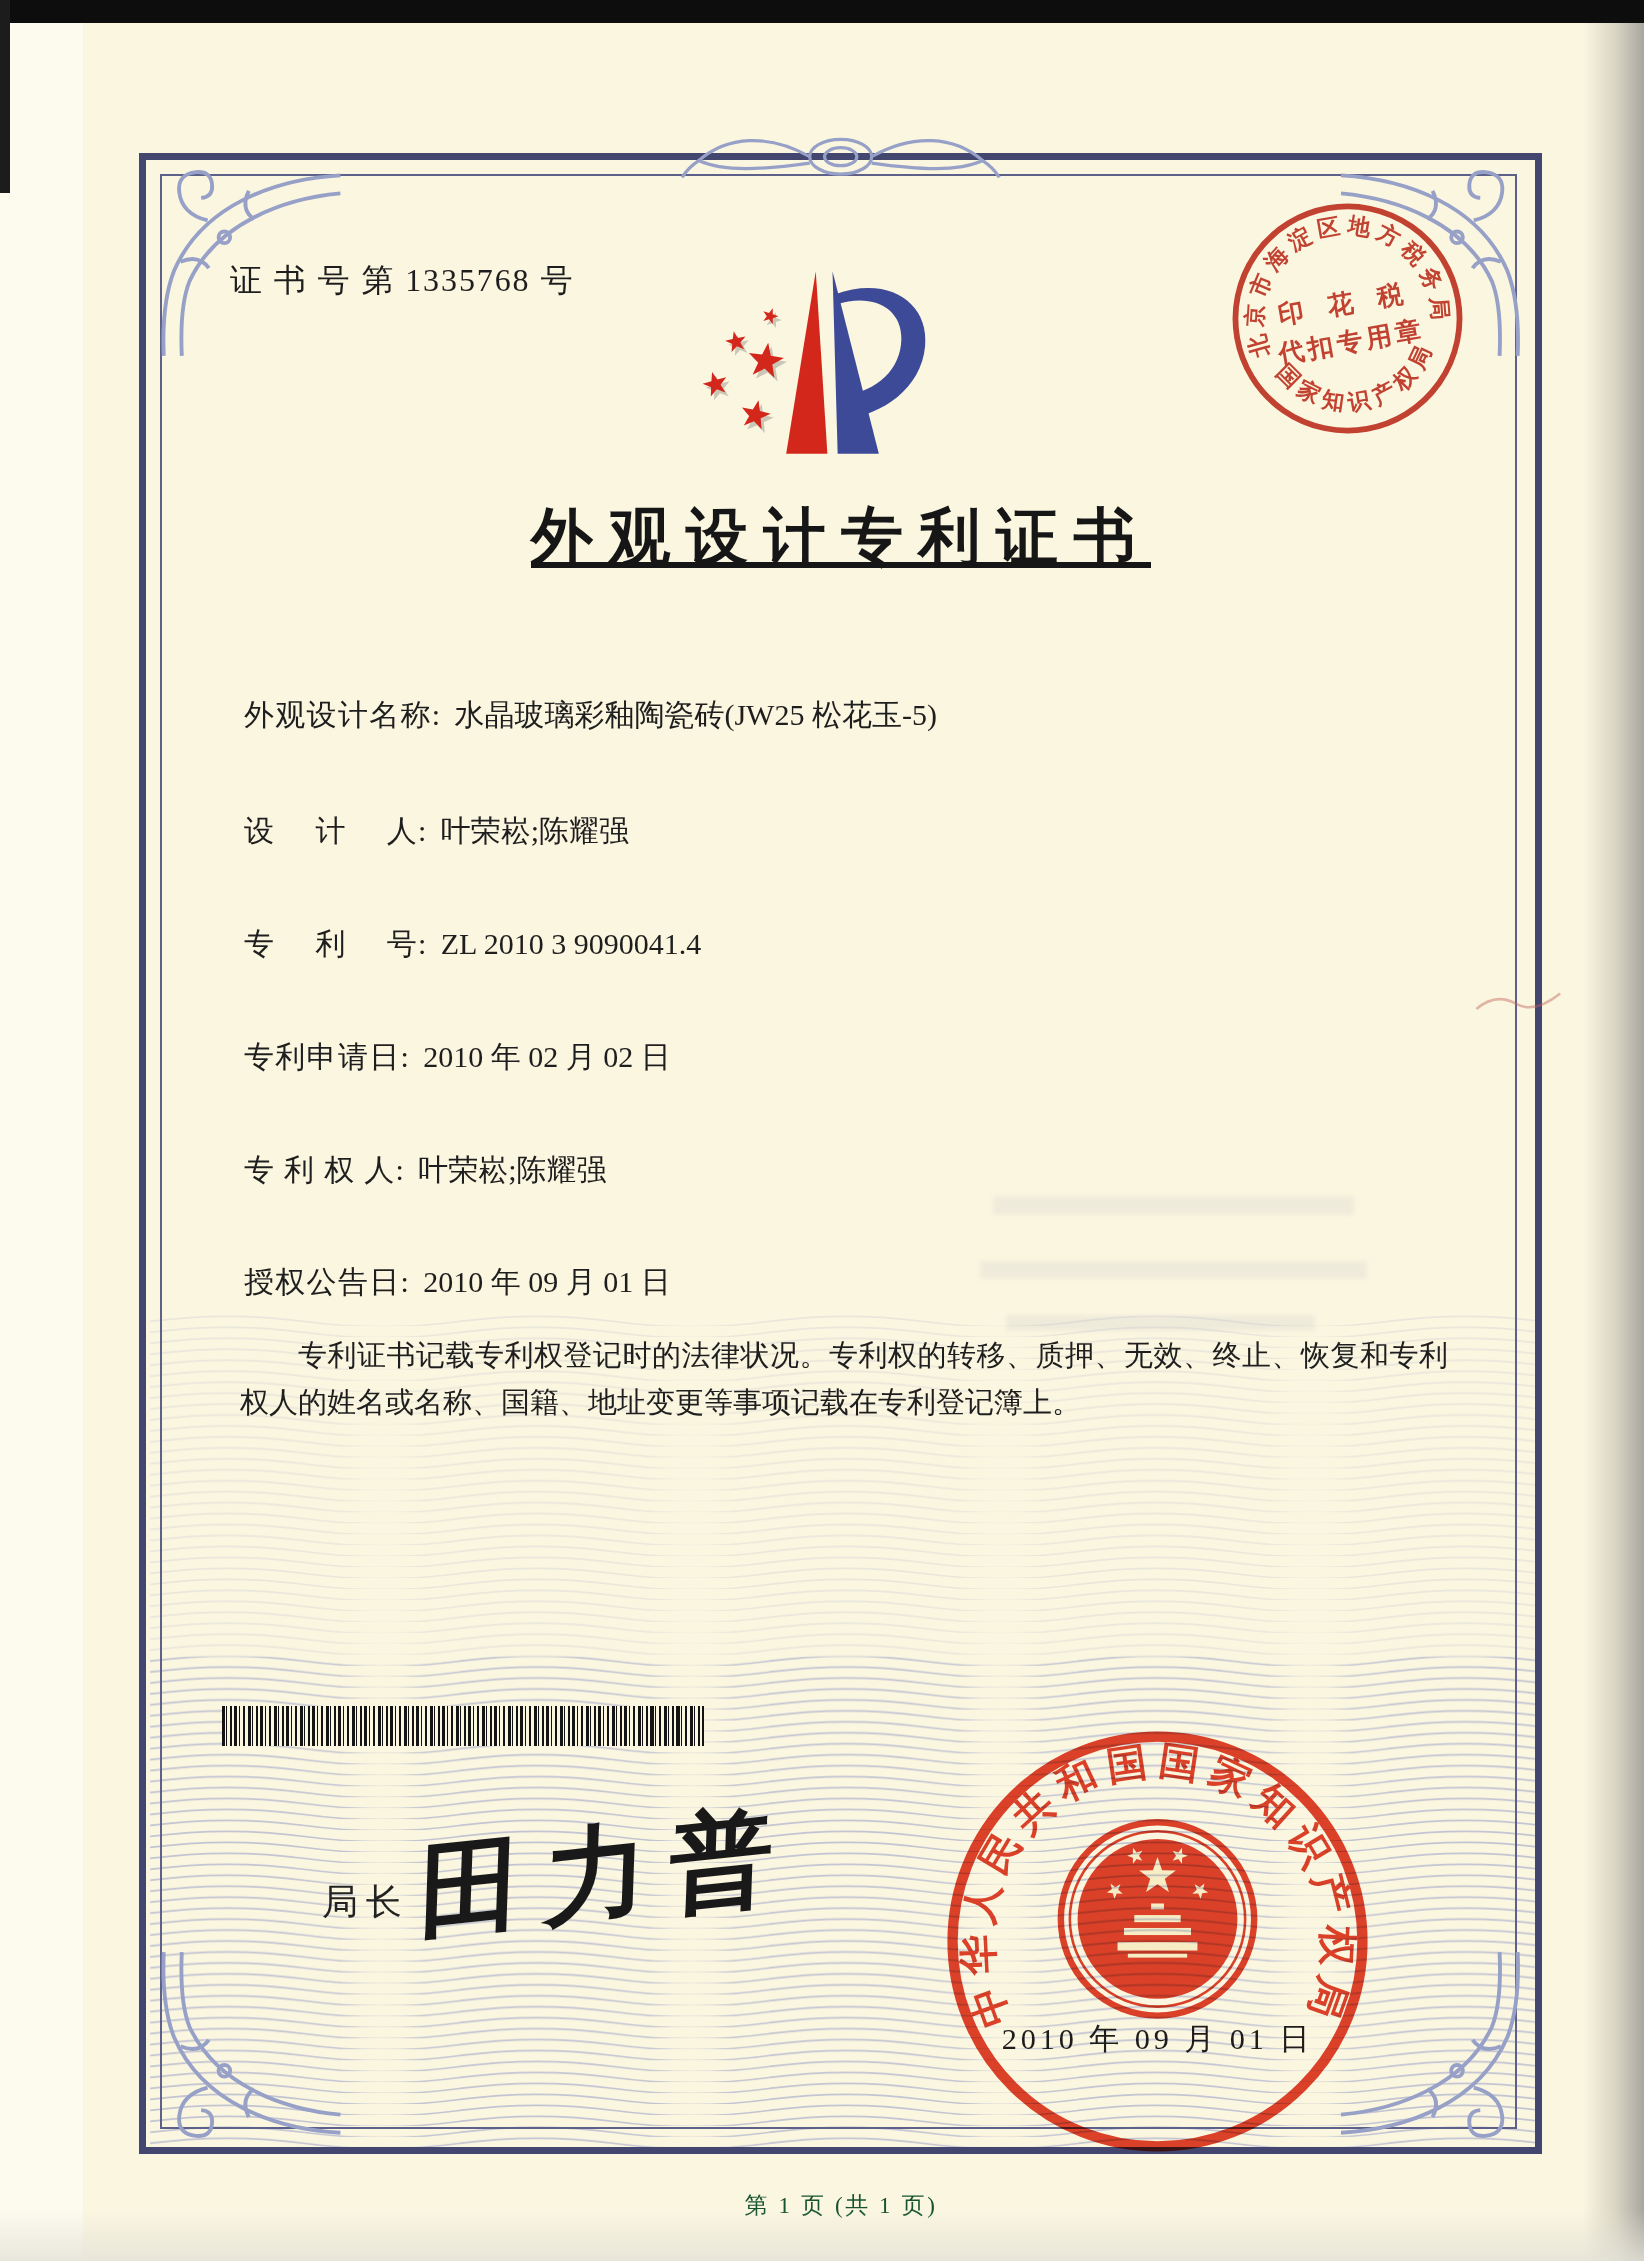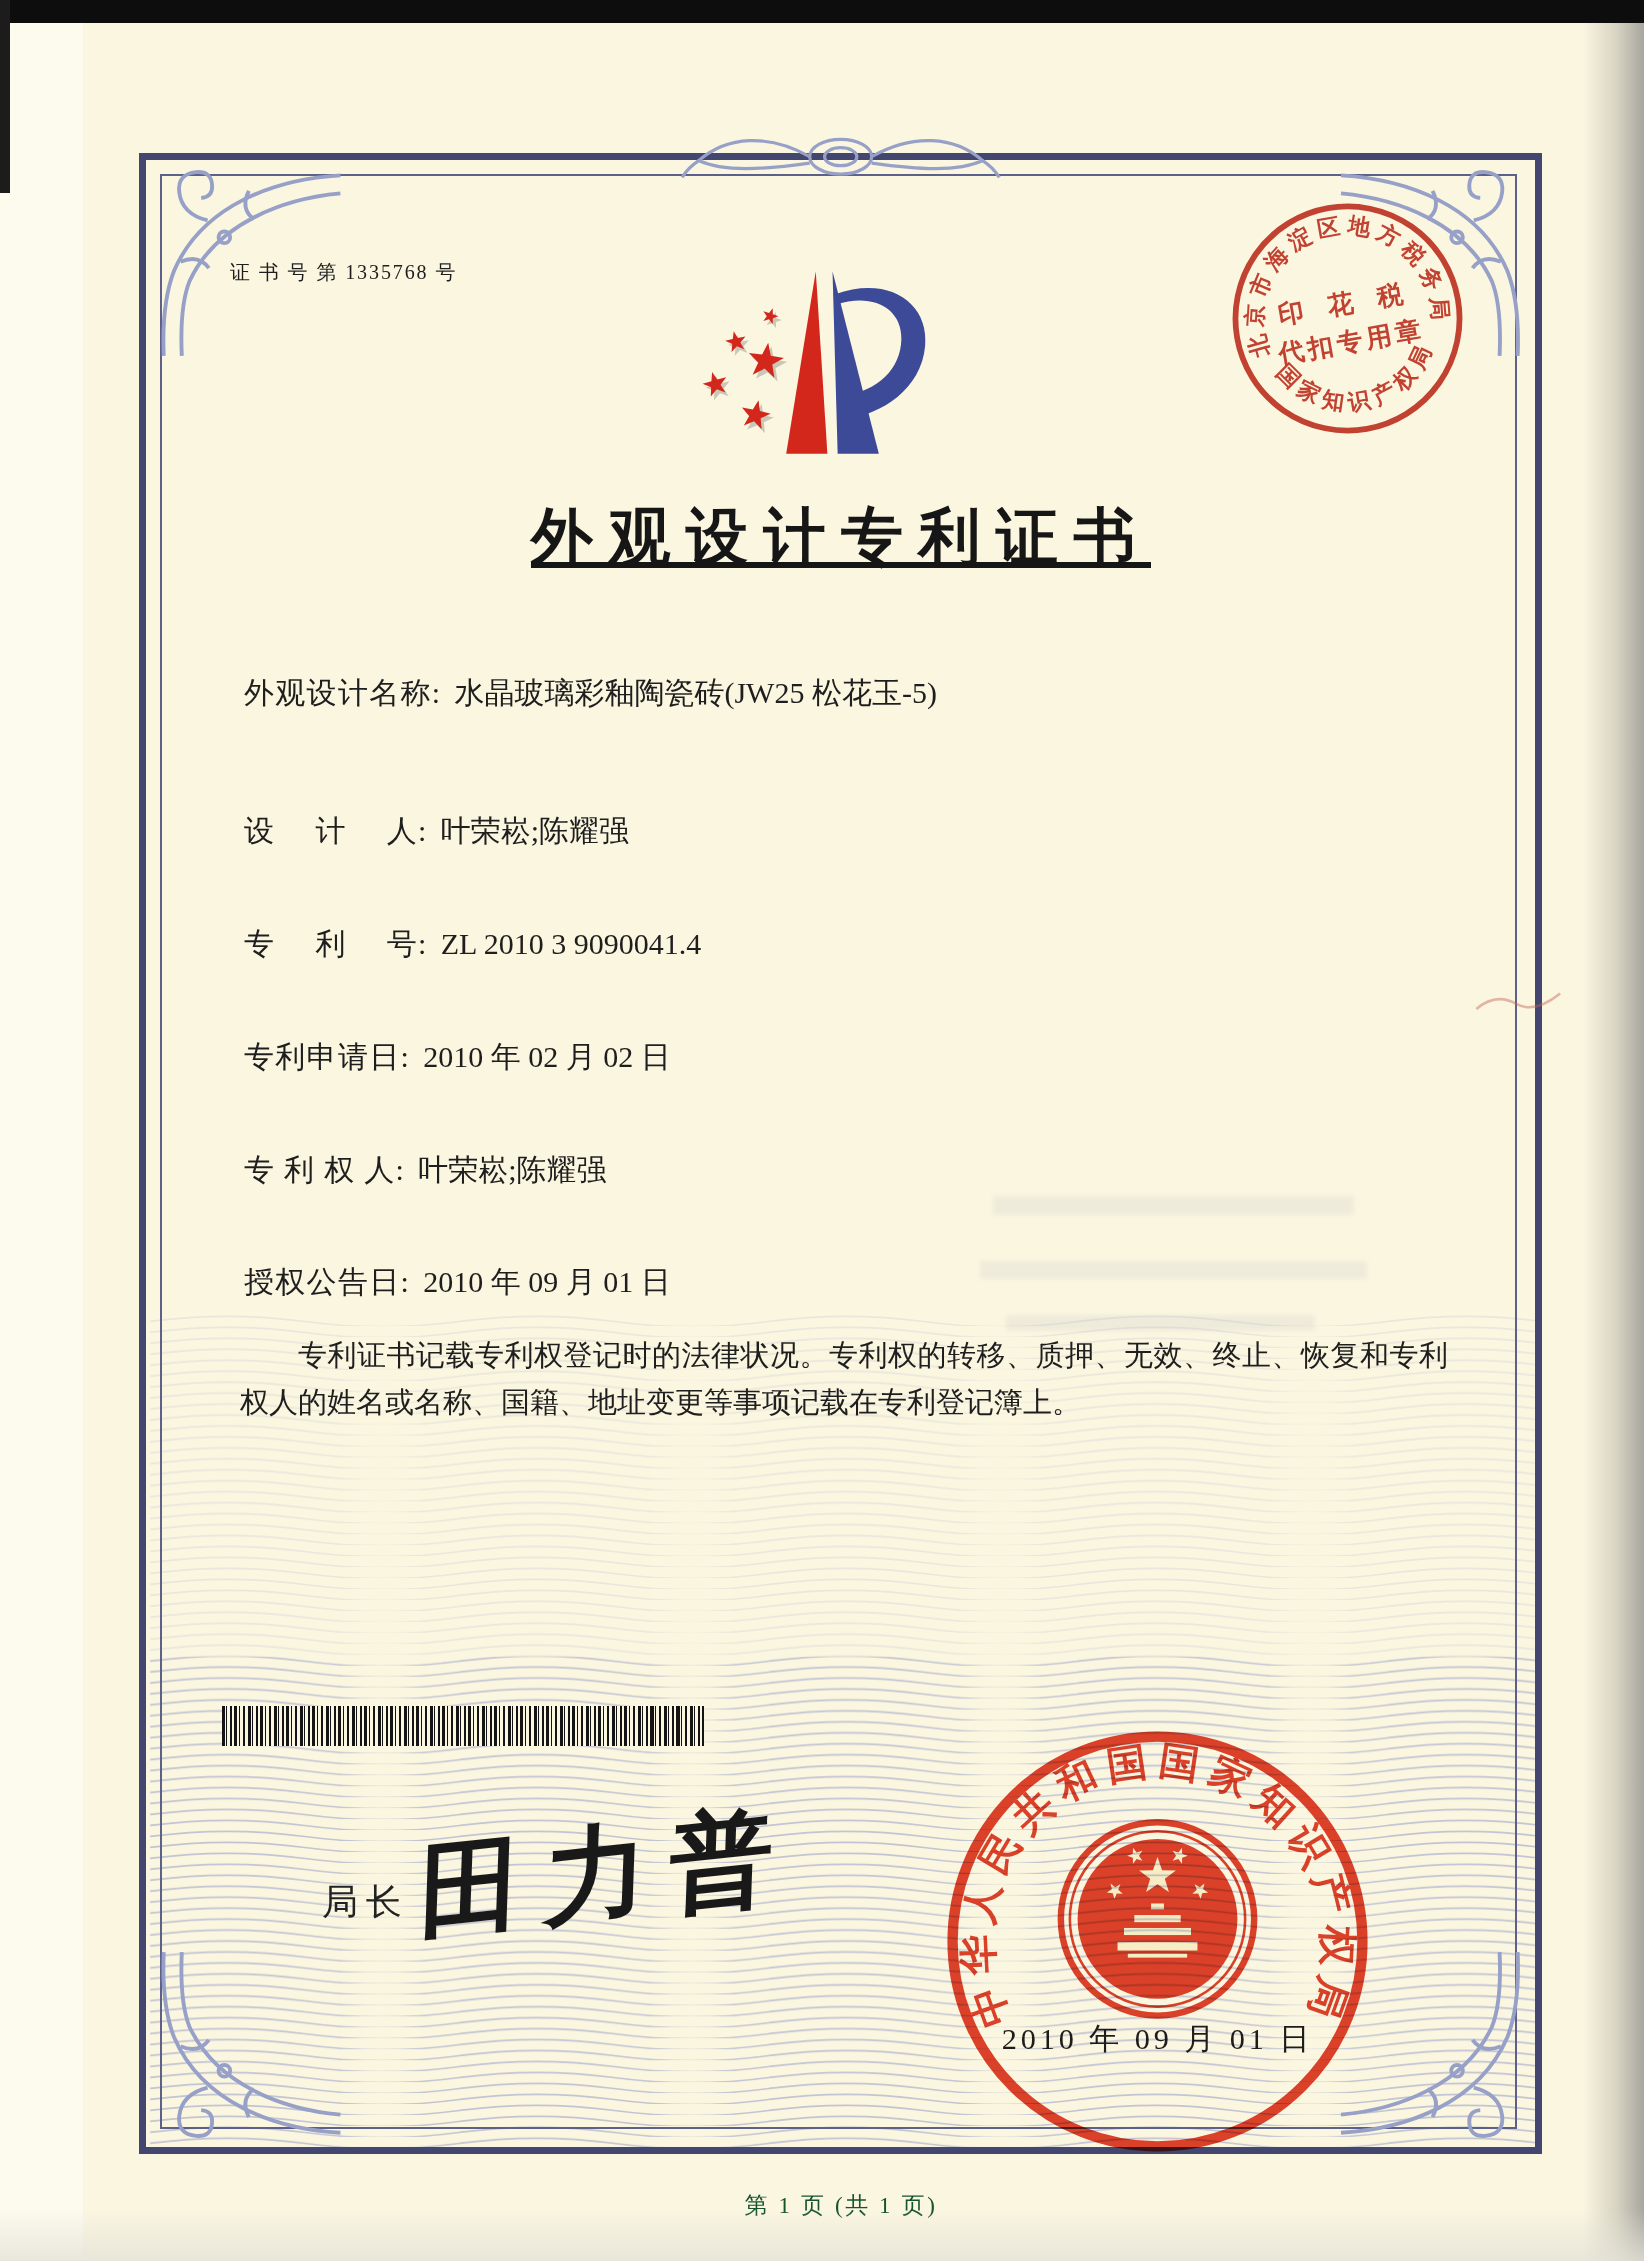--- a/index.html
+++ b/index.html
@@ -27,21 +27,21 @@
   .g1{left:993px;top:1196px;width:361px;height:19.3px;}
   .g2{left:980px;top:1261px;width:387px;height:18px;}
   .g3{left:1006px;top:1315px;width:309px;height:15.5px;}
 
   
   .border-outer{position:absolute;left:139px;top:153px;width:1389px;height:1987px;border:7px solid #43466f;}
   .border-inner{position:absolute;left:160px;top:174px;width:1353px;height:1951px;border:2.6px solid #5d6089;}
   .decor{position:absolute;left:0;top:0;}
 
   
-  .certno{position:absolute;left:230px;top:259px;font-size:20px;letter-spacing:1.9px;white-space:nowrap;}
+  .certno{position:absolute;left:230px;top:259px;font-size:32px;letter-spacing:1.9px;white-space:nowrap;}
   .logo{position:absolute;left:696px;top:266px;}
   .title{
     position:absolute;left:841px;top:495px;transform:translateX(-50%);
     font-size:62px;font-weight:bold;letter-spacing:15.5px;white-space:nowrap;color:#161616;text-decoration:underline;
   }
 
   
   .taxstamp{position:absolute;left:1211px;top:182px;transform:rotate(-10deg);mix-blend-mode:multiply;opacity:.95;}
   .ts-arc{font-size:35px;font-weight:bold;fill:#c23a2c;letter-spacing:9px;}
   .ts-c1{font-size:40px;font-weight:bold;fill:#c23a2c;letter-spacing:14px;}
@@ -160,21 +160,21 @@
   <svg class="taxstamp" width="273" height="273" viewBox="0 0 424 424">
     <circle cx="212" cy="212" r="174" fill="none" stroke="#c23a2c" stroke-width="9"></circle>
     <path id="ts-top" d="M84.5 246 A132 132 0 1 1 339.5 246" fill="none"></path>
     <path id="ts-bot" d="M79 252 A138 138 0 0 0 345 252" fill="none"></path>
     <text class="ts-arc"><textPath href="#ts-top" startOffset="50%" text-anchor="middle">北京市海淀区地方税务局</textPath></text>
     <text class="ts-c1" x="212" y="202" text-anchor="middle">印 花 税</text>
     <text class="ts-c2" x="212" y="262" text-anchor="middle">代扣专用章</text>
     <text class="ts-arc"><textPath href="#ts-bot" startOffset="50%" text-anchor="middle">国家知识产权局</textPath></text>
   </svg>
 
-  <div class="field" style="top:673px">
+  <div class="field" style="top:695px">
     <span class="flabel">外观设计名称:</span><span class="fvalue">水晶玻璃彩釉陶瓷砖(JW25 松花玉-5)</span>
   </div>
   <div class="field" style="top:811px">
     <span class="flabel">设　 计　 人:</span><span class="fvalue">叶荣崧;陈耀强</span>
   </div>
   <div class="field" style="top:924px">
     <span class="flabel">专　 利　 号:</span><span class="fvalue">ZL 2010 3 9090041.4</span>
   </div>
   <div class="field" style="top:1037px">
     <span class="flabel">专利申请日:</span><span class="fvalue">2010 年 02 月 02 日</span>

